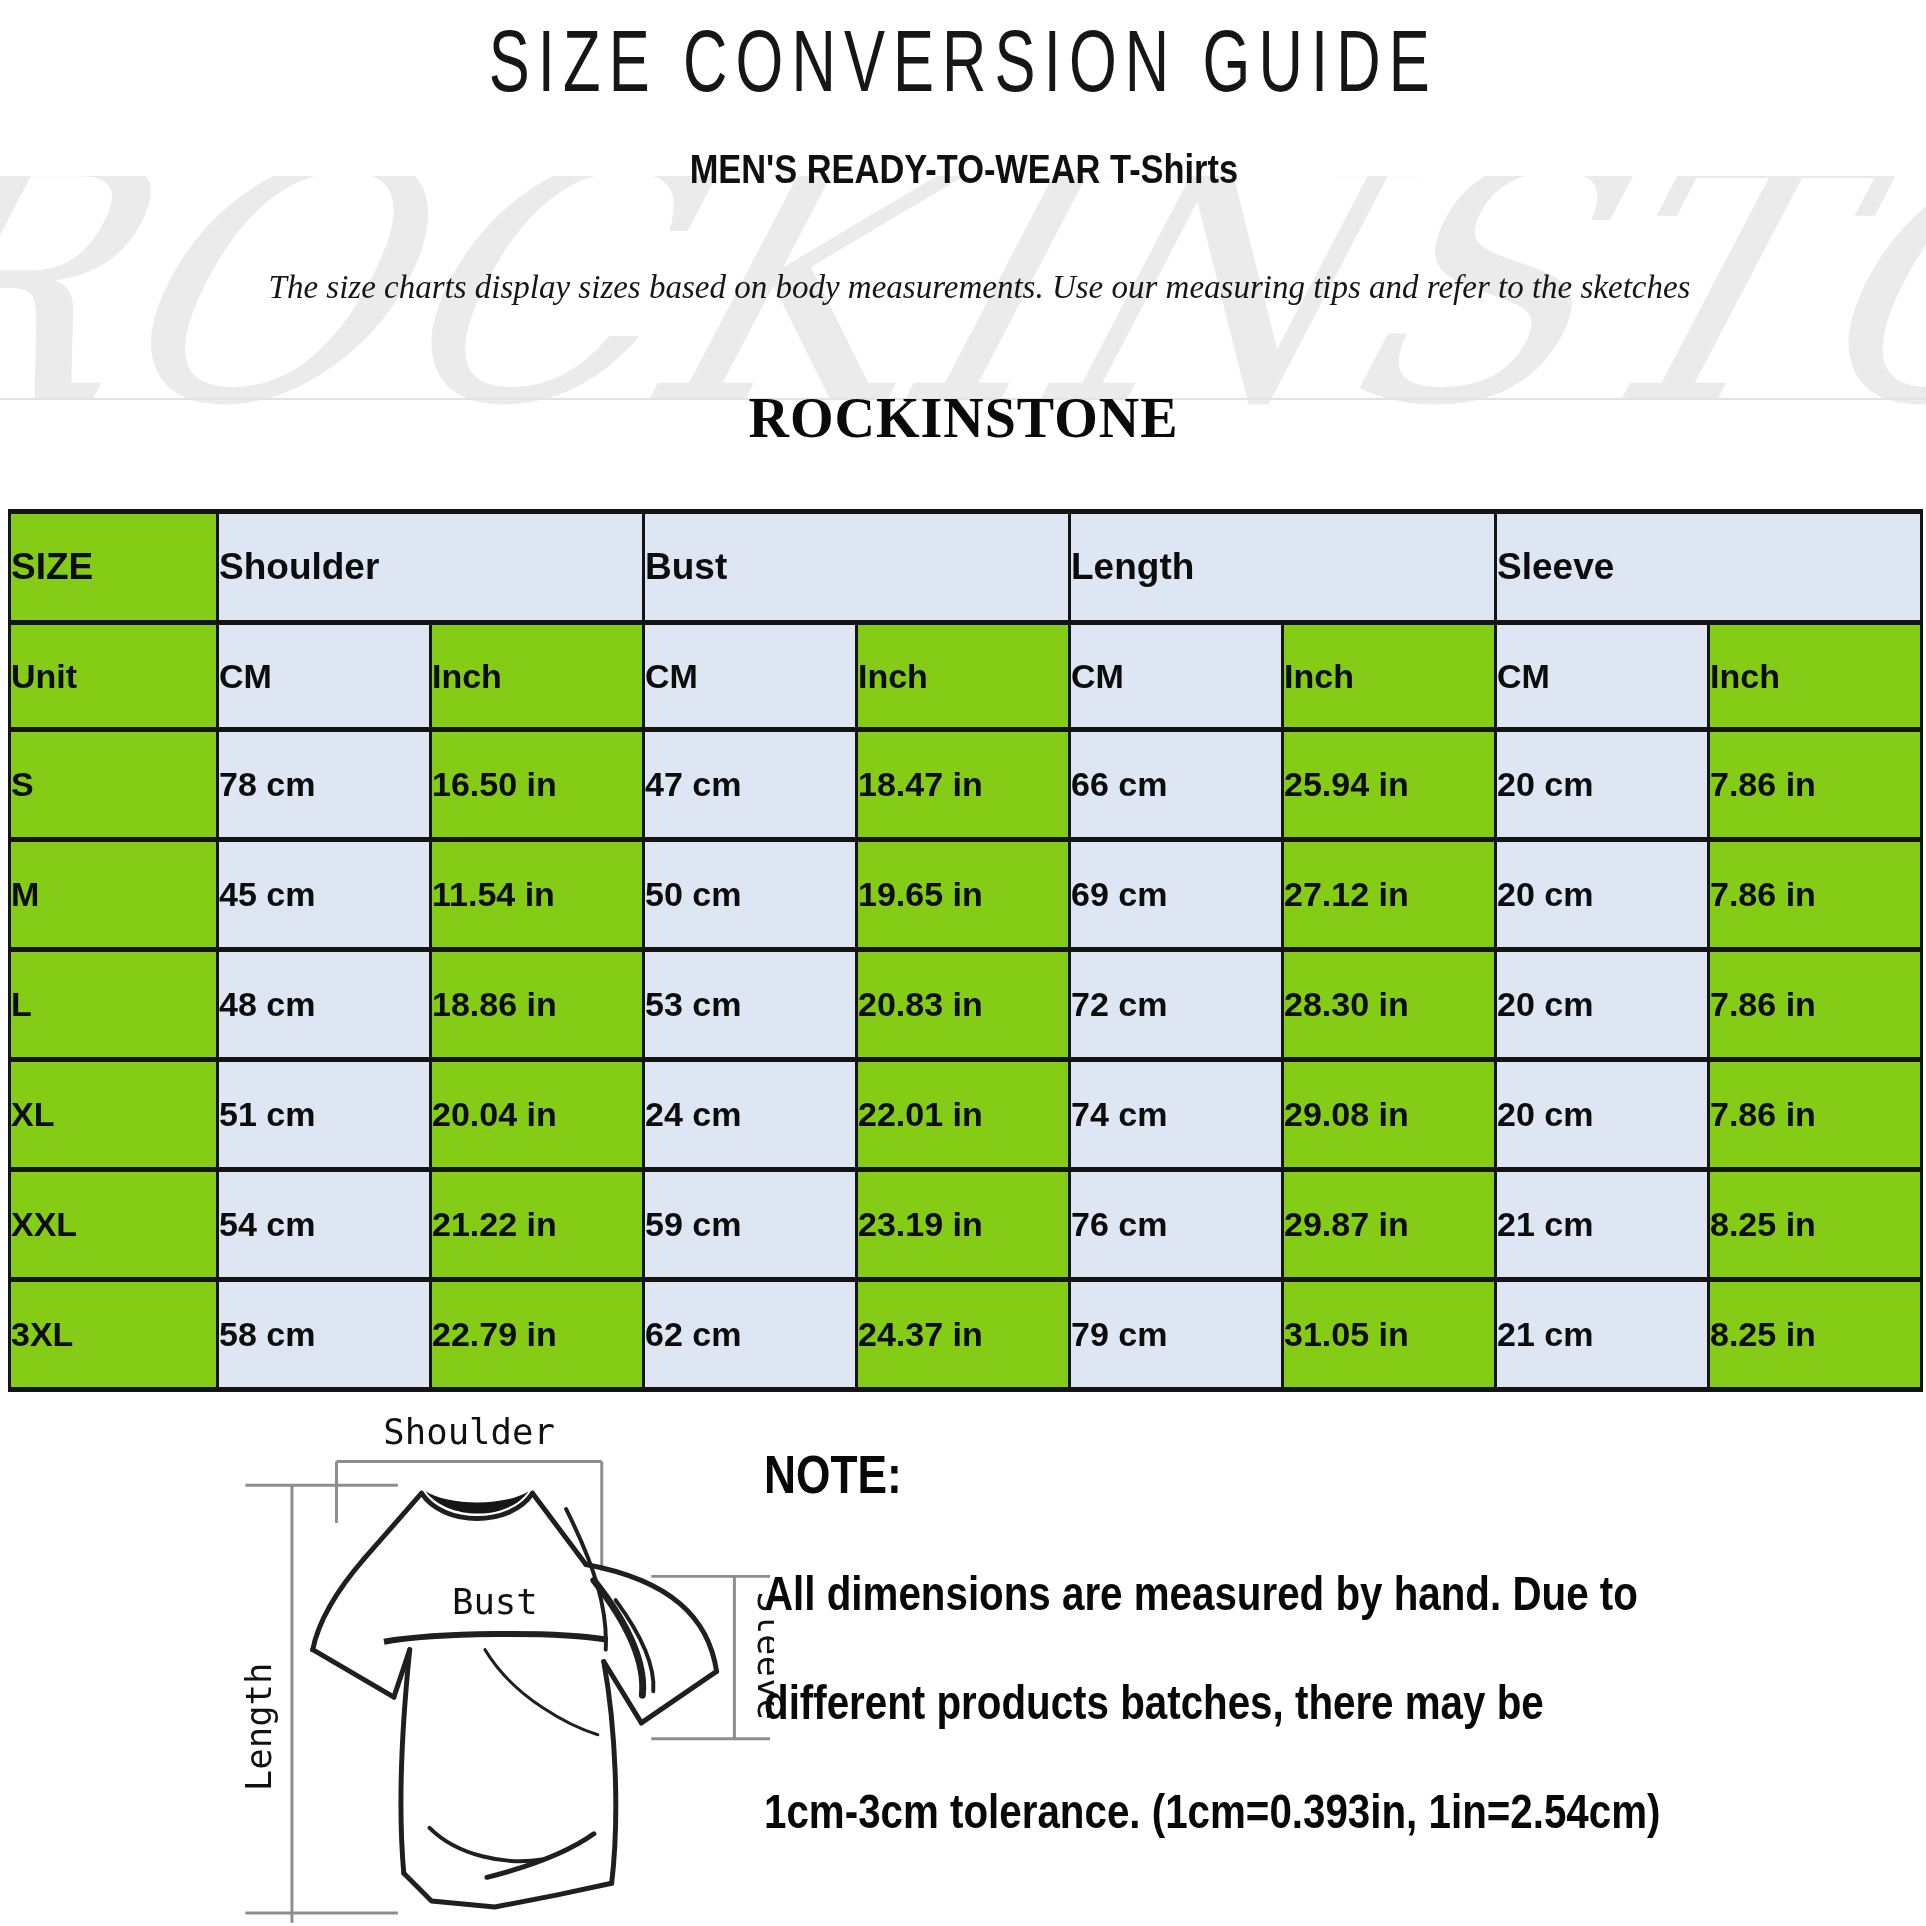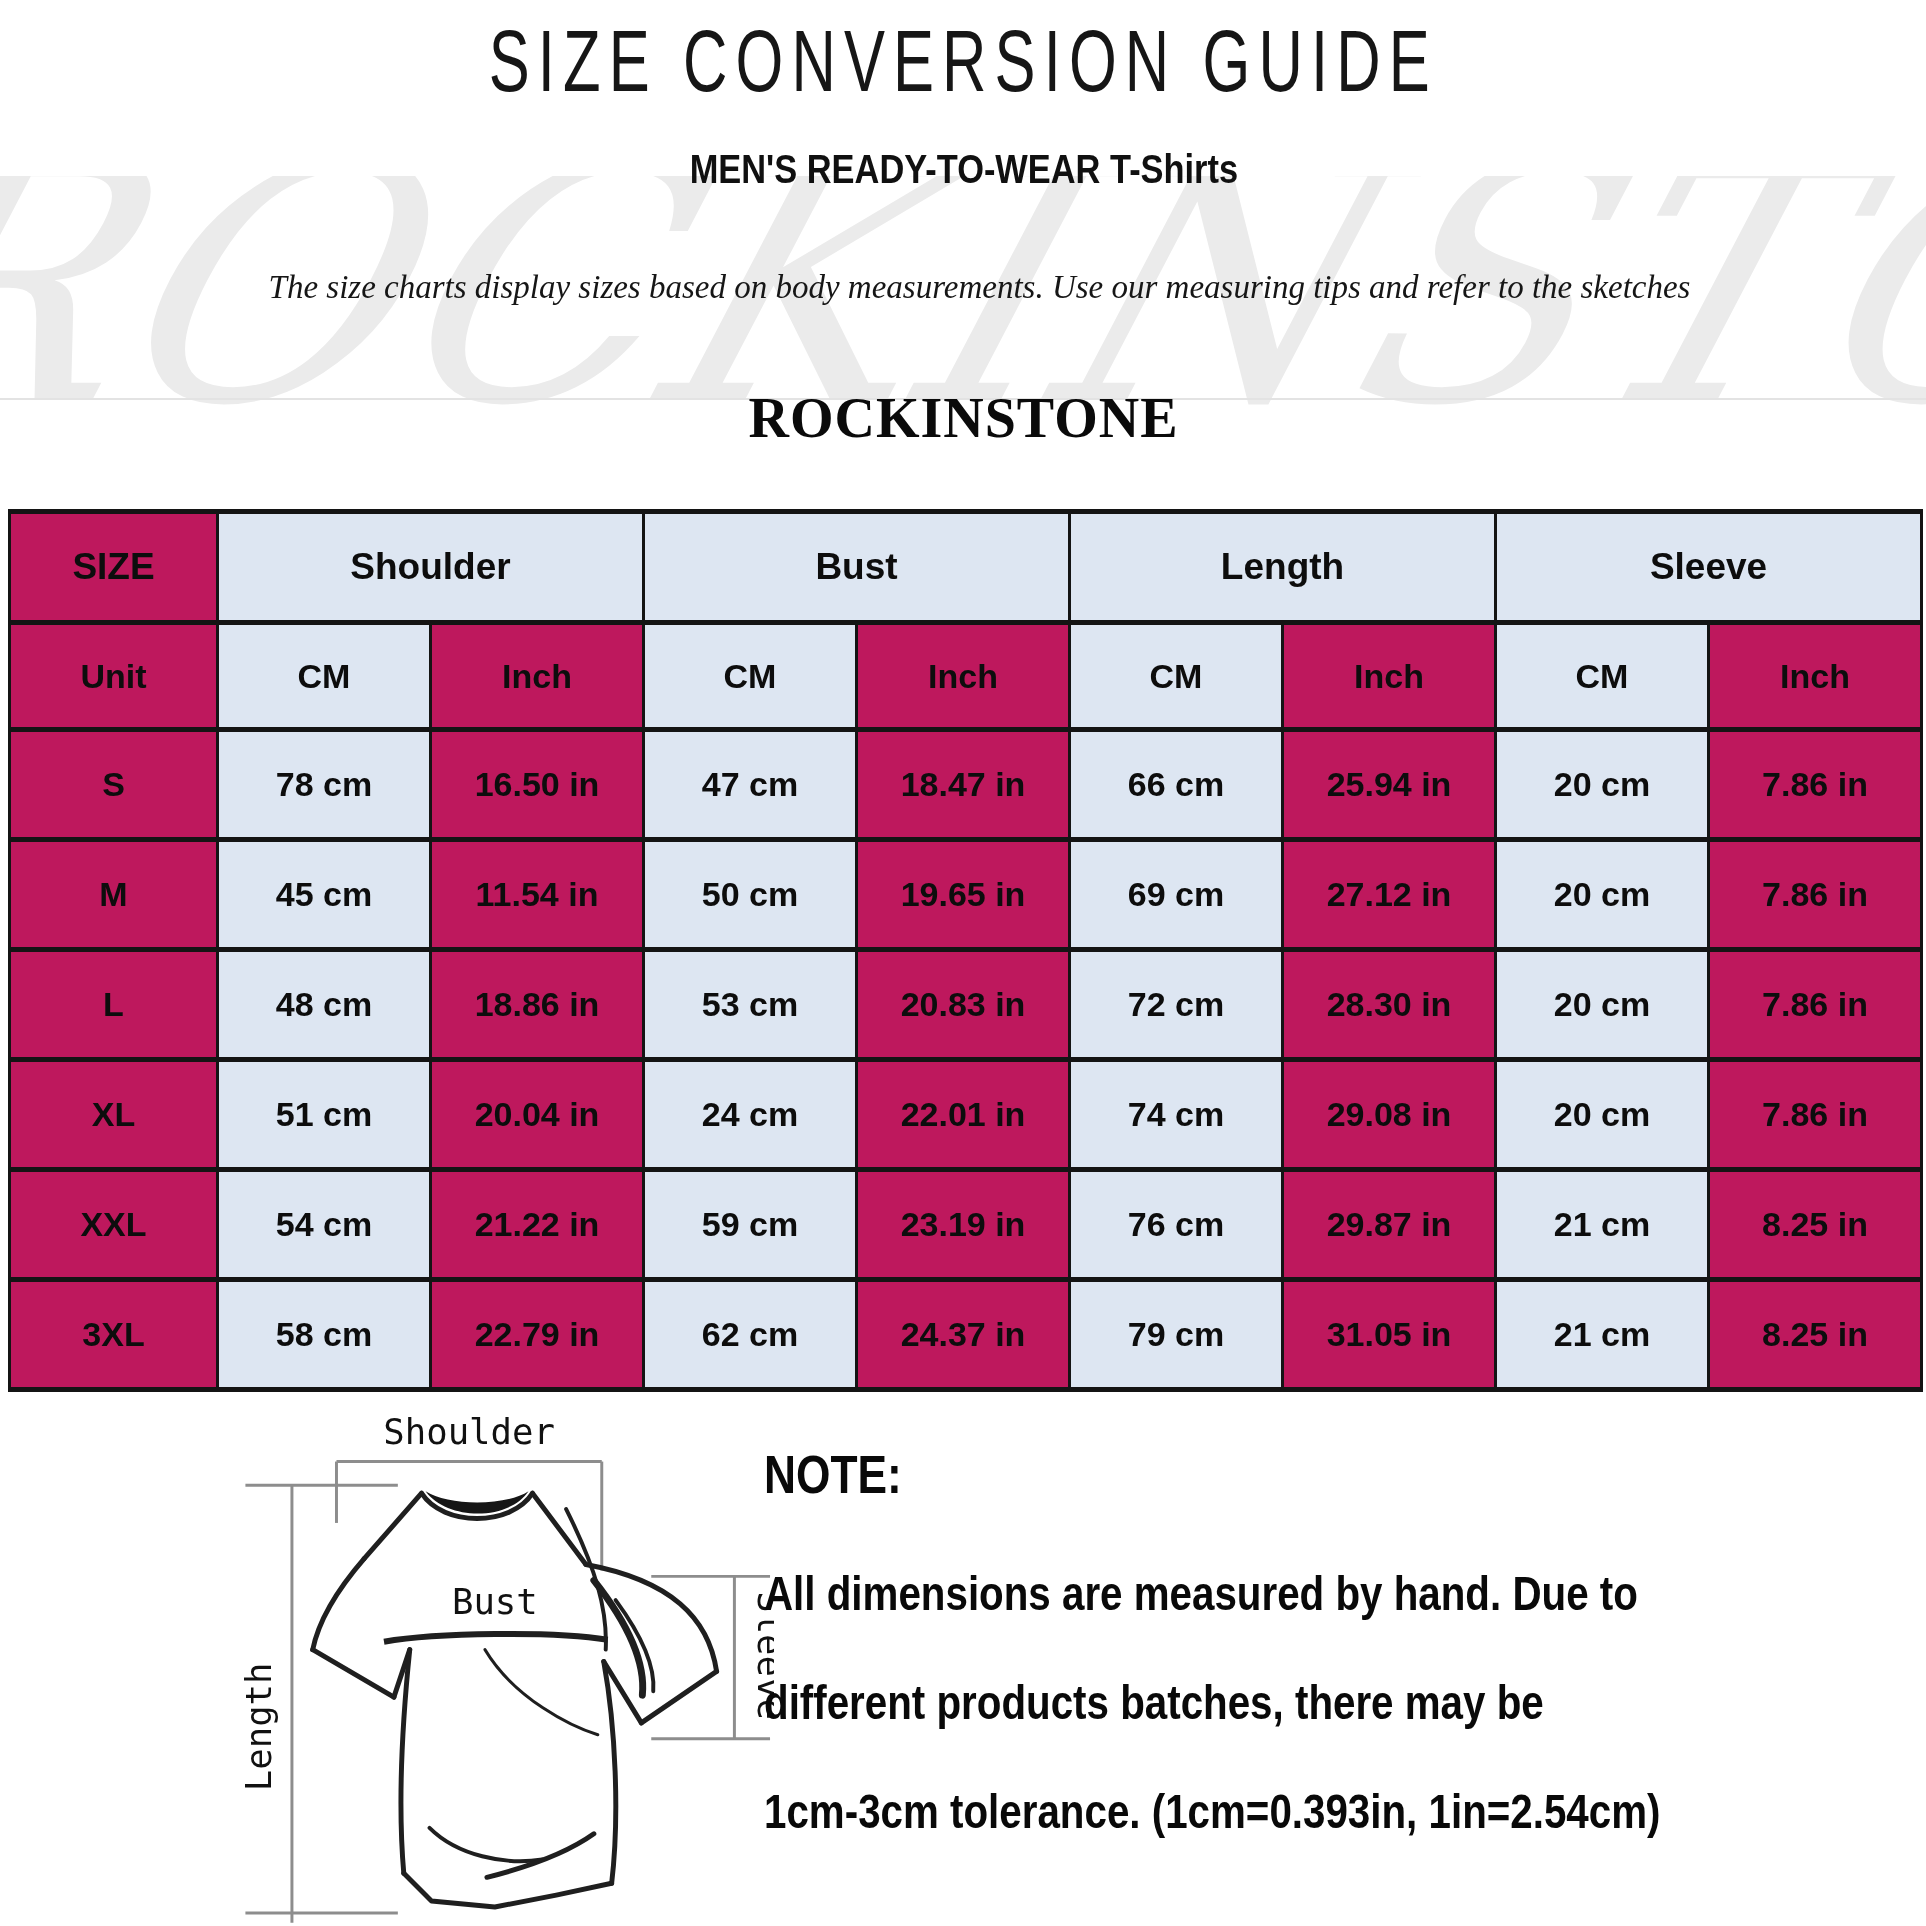--- a/index.html
+++ b/index.html
@@ -54,22 +54,22 @@
   .desc.l2{top:325px;}
   .brand{
     position:absolute; top:386px; left:0; width:100%; text-align:center; z-index:1;
     font-family:"Liberation Serif", serif; font-weight:bold;
     font-size:56px; letter-spacing:1px; color:#0a0a0a;
   }
   
   table.size-table{
     position:absolute; left:8px; top:509px; z-index:1;
     width:1911px; border-collapse:collapse; table-layout:fixed;
-    text-align:center; font-weight:bold; font-size:34px; color:#0d0d0d;
-    background:#be185d;
+    text-align:left; font-weight:bold; font-size:34px; color:#0d0d0d;
+    background:#84cc16;
   }
   table.size-table td{
     border-left:3px solid #141414; border-right:3px solid #141414;
     border-top:5px solid #141414; border-bottom:5px solid #141414;
     padding:0; vertical-align:middle;
   }
   td.blue{background:#dde6f2;}
   tr.r-group{height:111px;}
   tr.r-group td{font-size:37px;}
   tr.r-unit{height:107px;}

